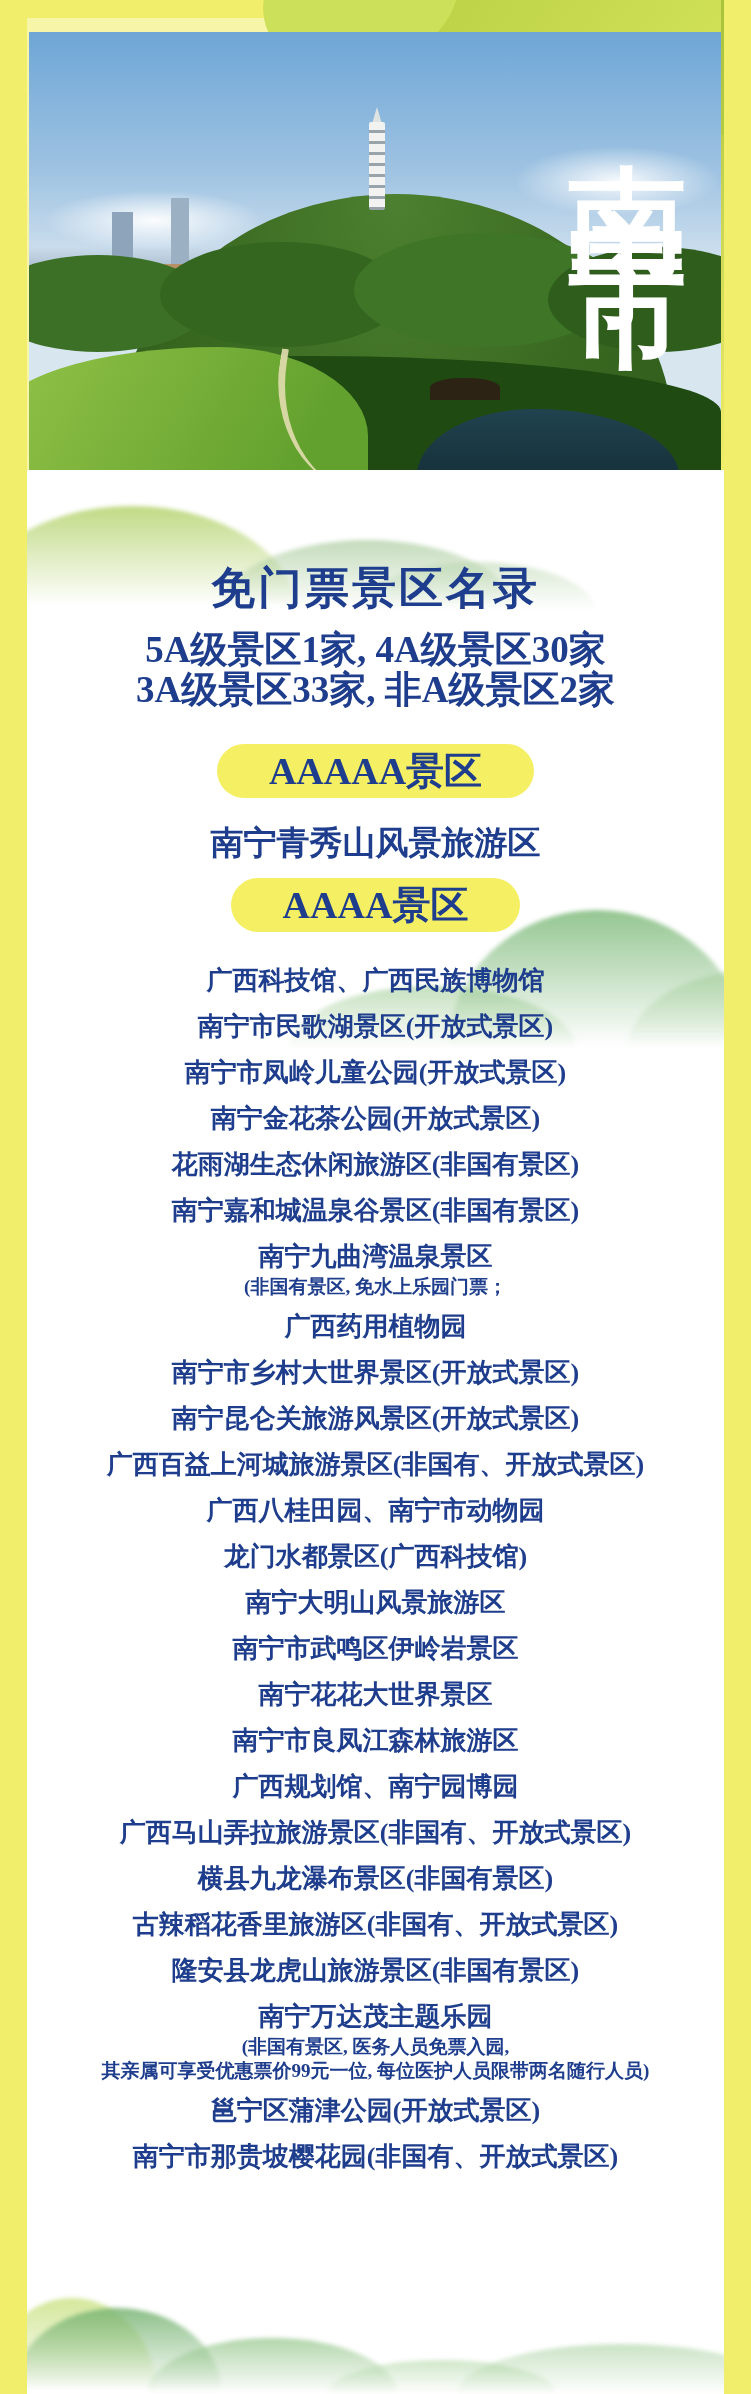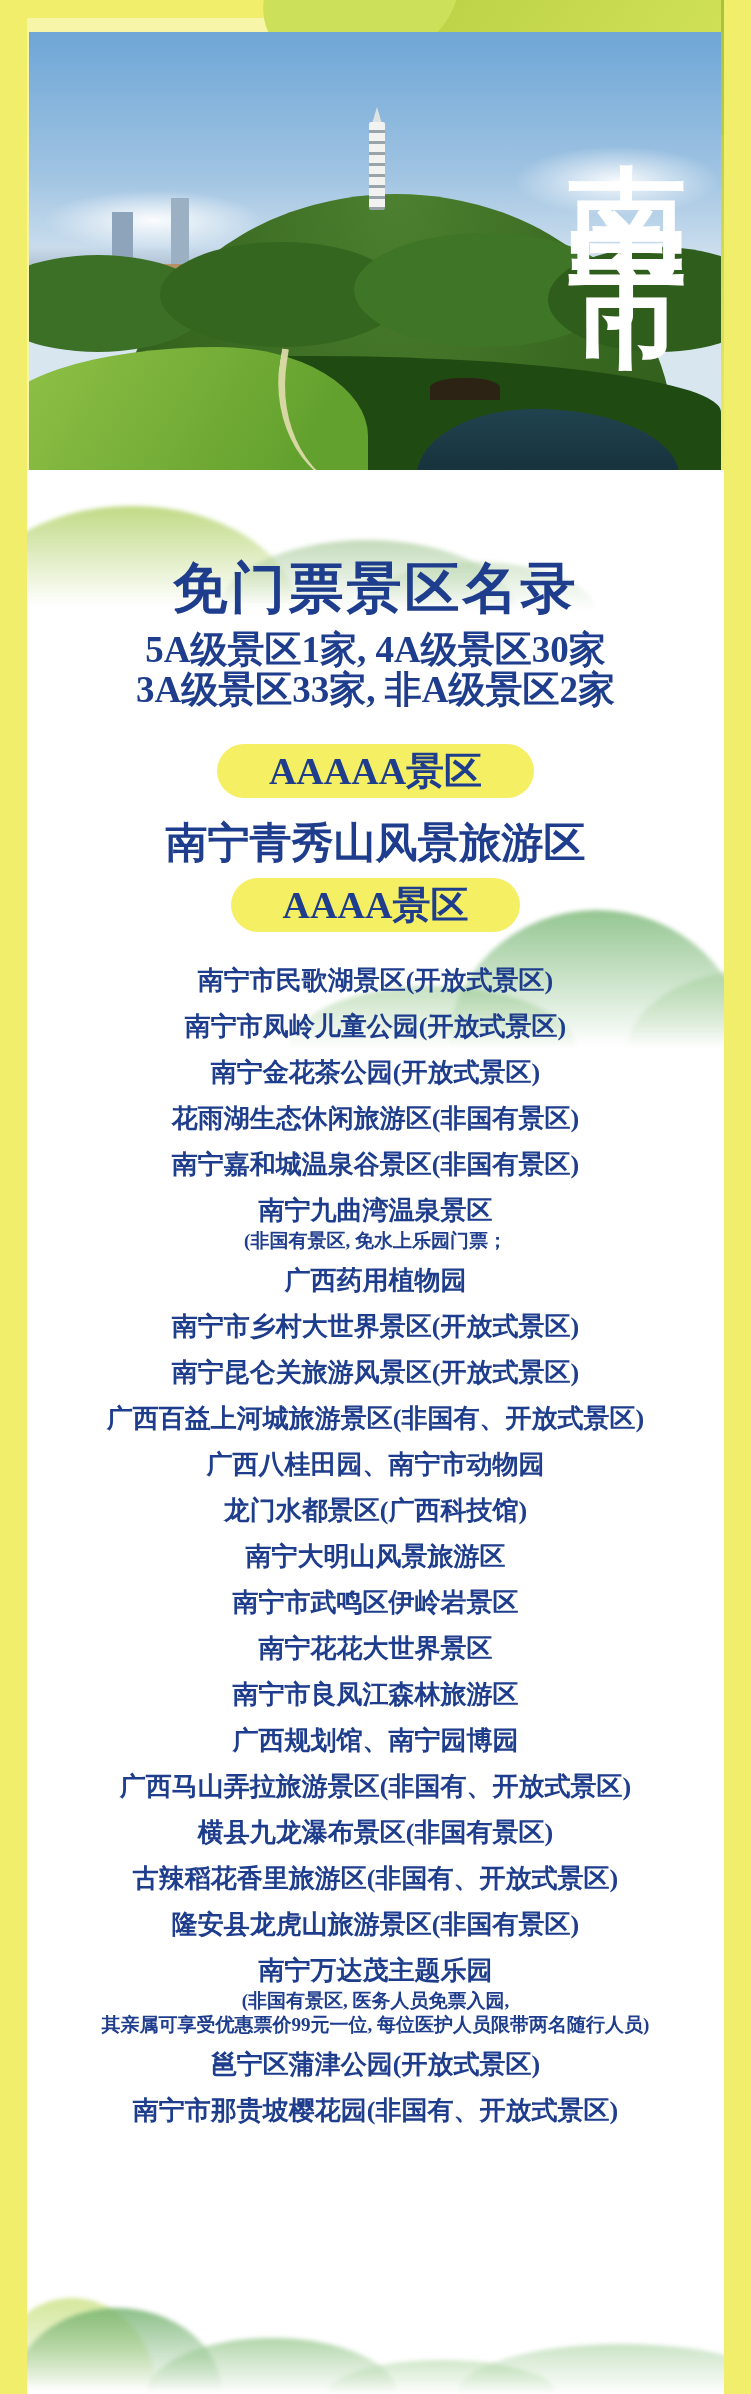--- a/index.html
+++ b/index.html
@@ -65,32 +65,32 @@
   .mid-3 { left:330px; width:240px; height:52px; background:linear-gradient(to bottom, rgba(178,210,165,.5), rgba(255,255,255,0) 92%); }
   .aaaa-1 { left:420px; width:300px; height:142px; background:linear-gradient(to bottom, rgba(130,188,126,.85), rgba(255,255,255,0) 96%); }
   .aaaa-2 { left:260px; width:290px; height:66px; background:linear-gradient(to bottom, rgba(160,205,150,.6), rgba(255,255,255,0) 96%); }
   .aaaa-3 { left:600px; width:260px; height:82px; background:linear-gradient(to bottom, rgba(160,205,150,.55), rgba(255,255,255,0) 96%); }
   .bot-0 { left:-40px; width:170px; height:96px; background:linear-gradient(to bottom, rgba(210,230,150,.95), rgba(255,255,255,0) 96%); }
   .bot-1 { left:-15px; width:210px; height:86px; background:linear-gradient(to bottom, rgba(120,180,115,.85), rgba(255,255,255,0) 96%); }
   .bot-2 { left:120px; width:250px; height:56px; background:linear-gradient(to bottom, rgba(145,196,135,.7), rgba(255,255,255,0)); }
   .bot-3 { left:300px; width:230px; height:34px; background:linear-gradient(to bottom, rgba(170,212,158,.55), rgba(255,255,255,0)); }
   .bot-4 { left:430px; width:330px; height:50px; background:linear-gradient(to bottom, rgba(150,200,140,.5), rgba(255,255,255,0)); }
 
-  .title { margin:90px 0 0 0; font-size:55px; line-height:58px; font-weight:700; letter-spacing:3px; color:#1e3d8c; }
+  .title { margin:90px 0 0 0; font-size:44px; line-height:58px; font-weight:700; letter-spacing:3px; color:#1e3d8c; }
   .subtitle { margin:0; font-size:37px; line-height:40px; font-weight:700; color:#1e3d8c; }
   .subtitle.first { margin-top:12px; }
 
   .section.s0 { margin-top:34px; }
   .section.s1 { }
   .badge { display:inline-block; background:#f5ef63; color:#1e3d8c; font-weight:700;
            font-size:38px; line-height:40px; padding:7px 52px; border-radius:30px; }
   .section.s0 .items { margin-top:24px; }
   .section.s1 .items { margin-top:33px; }
   .item { margin:0 0 14px 0; font-size:26px; line-height:32px; font-weight:700; color:#1e3d8c; }
-  .section.s0 .item { font-size:42px; line-height:42px; margin-top:13px; }
+  .section.s0 .item { font-size:33px; line-height:42px; margin-top:13px; }
   .note { margin:-12px 0 12px 0; font-size:19px; line-height:24px; font-weight:700; color:#1e3d8c; }
   .note .note-line { display:block; }
 </style>
 </head>
 <body>
 
 <div class="poster">
 
   <div class="top-banner">
     <div class="pale-bg"></div>
@@ -136,20 +136,21 @@
 
     <h1 class="title">免门票景区名录</h1>
     <p class="subtitle first">5A级景区1家, 4A级景区30家</p>
     <p class="subtitle">3A级景区33家, 非A级景区2家</p>
 
     <div id="sections">
         <div class="section s0"><div class="badge">AAAAA景区</div><div class="items">
             <p class="item">南宁青秀山风景旅游区</p>
           </div></div>
         <div class="section s1"><div class="badge">AAAA景区</div><div class="items">
+            <p class="item">广西科技馆、广西民族博物馆</p>
             <p class="item">南宁市民歌湖景区(开放式景区)</p>
             <p class="item">南宁市凤岭儿童公园(开放式景区)</p>
             <p class="item">南宁金花茶公园(开放式景区)</p>
             <p class="item">花雨湖生态休闲旅游区(非国有景区)</p>
             <p class="item">南宁嘉和城温泉谷景区(非国有景区)</p>
             <p class="item">南宁九曲湾温泉景区</p>
             <div class="note">
               <span class="note-line">(非国有景区, 免水上乐园门票；</span>
             </div>
             <p class="item">广西药用植物园</p>

